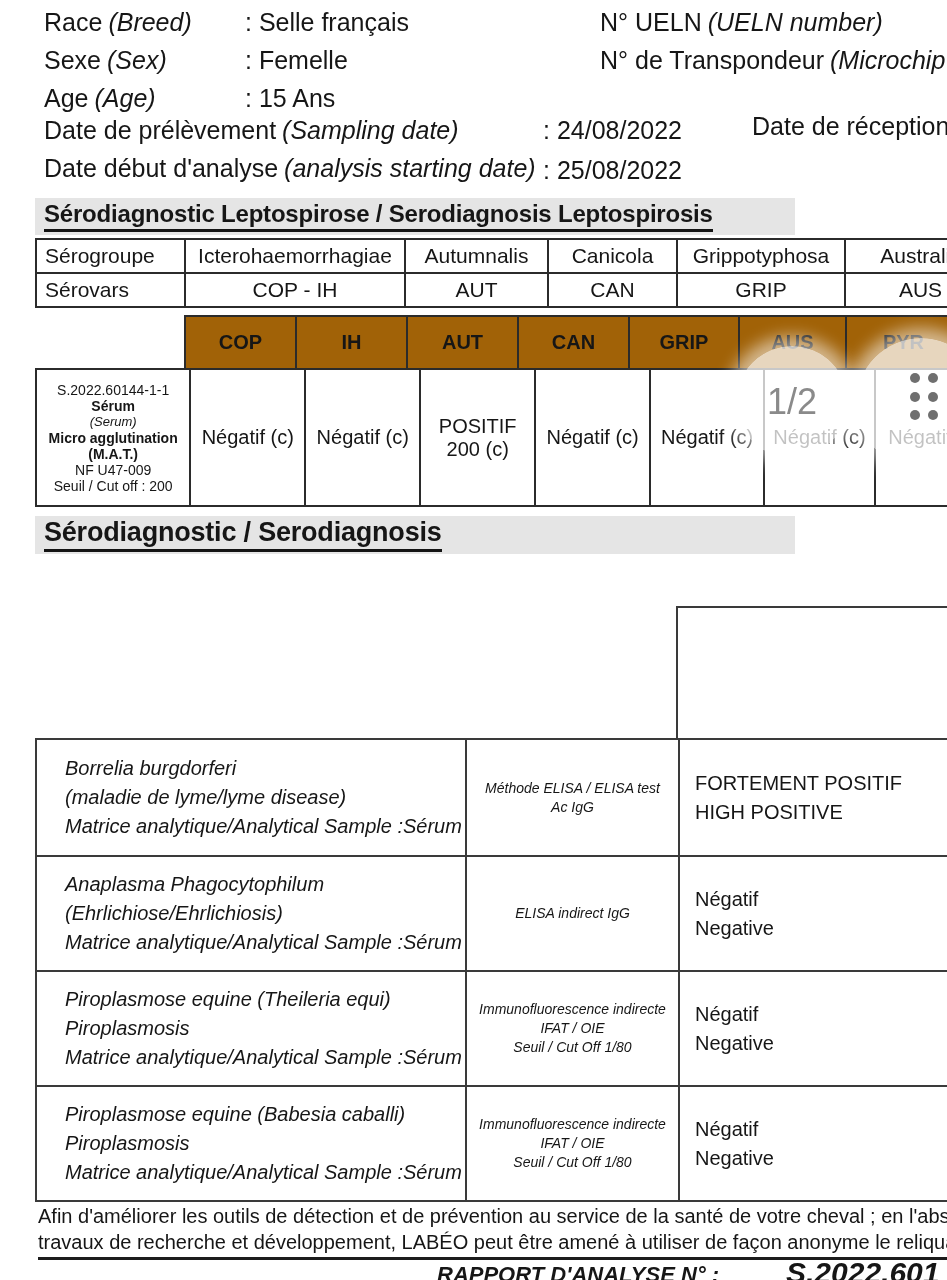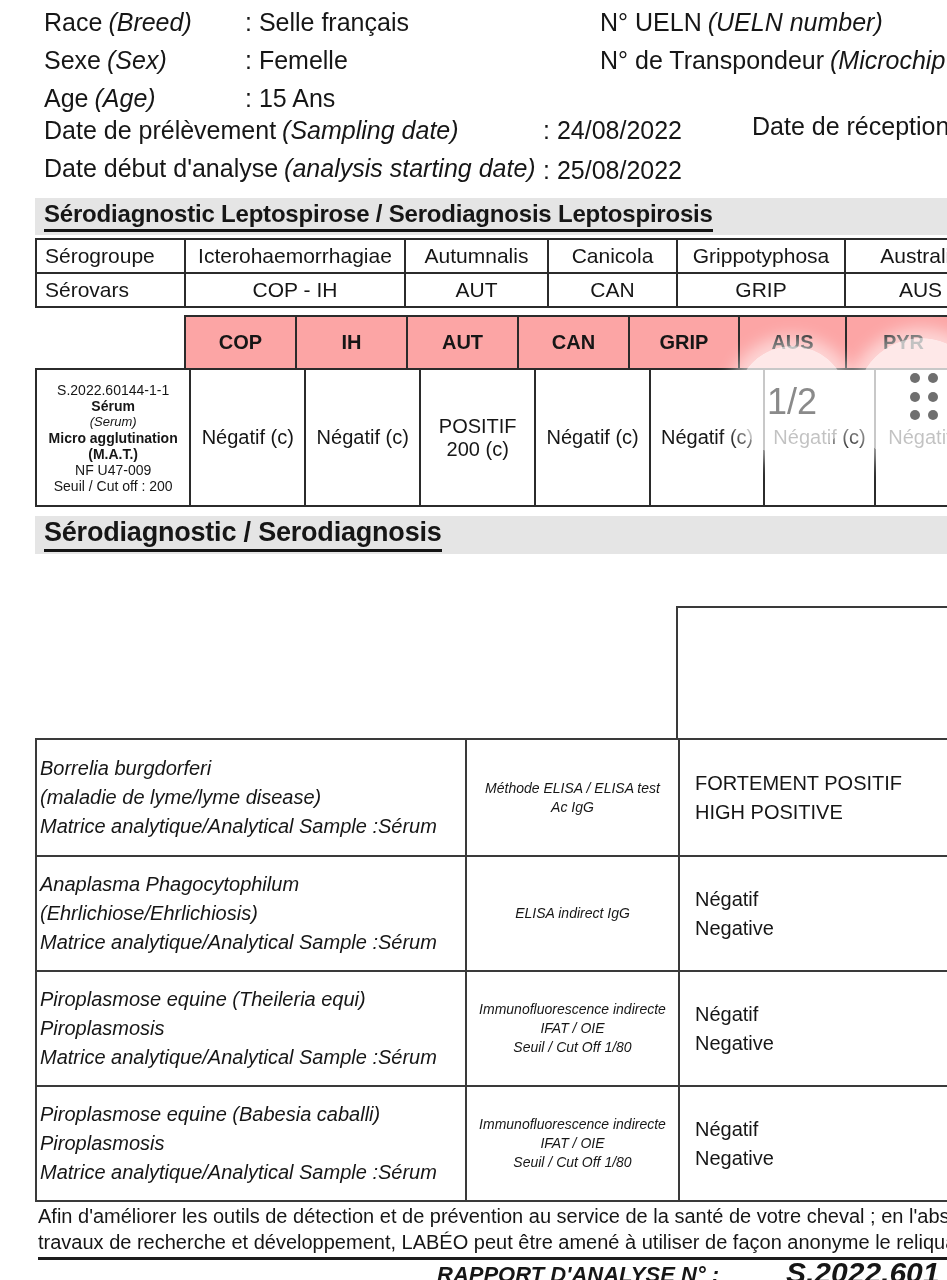--- a/index.html
+++ b/index.html
@@ -4,38 +4,38 @@
 <style>
   html,body{margin:0;padding:0;background:#fff;}
   .page{position:relative;width:947px;height:1280px;overflow:hidden;background:#fff;
         font-family:"Liberation Sans","DejaVu Sans",sans-serif;color:#161616;}
   .abs{position:absolute;white-space:nowrap;}
   .t{font-size:25px;}
   .sp{margin-left:6px;font-style:italic;margin-top:36px;}
   i{font-style:italic;}
 
   
-  .band{position:absolute;left:35px;width:912px;background:#e5e5e5;display:flex;align-items:center;}
+  .band{position:absolute;left:35px;width:760px;background:#e5e5e5;display:flex;align-items:center;}
   .band .hd{font-weight:bold;margin-left:9px;letter-spacing:-0.2px;
             border-bottom:3px solid #141414;padding-bottom:1px;line-height:1.1;}
 
   
   table.tb{position:absolute;border-collapse:collapse;table-layout:fixed;background:transparent;}
   table.tb td{border:2px solid #2b2b2b;padding:0;text-align:center;vertical-align:middle;overflow:hidden;}
   .t1 td{font-size:21px;}
   .t1 td.l{text-align:left;padding-left:8px;}
-  .th2 td{font-size:20px;font-weight:bold;background:#fca5a5;}
+  .th2 td{font-size:20px;font-weight:bold;background:#a16207;}
   .tbody2 td{font-size:20px;}
   .pre{white-space:pre-line;}
   td.sample{font-size:14px;line-height:16px;}
   td.sample .b{font-weight:bold;}
   td.sample .i{font-style:italic;font-size:13px;}
 
   table.big td{border-color:#3a3a3a;}
-  .big td.c1{text-align:left;padding-left:3px;font-style:italic;font-size:20px;line-height:29px;white-space:pre-line;}
+  .big td.c1{text-align:left;padding-left:28px;font-style:italic;font-size:20px;line-height:29px;white-space:pre-line;}
   .big td.c2{font-style:italic;font-size:14px;line-height:19px;white-space:pre-line;}
   .big td.c3{text-align:left;padding-left:15px;font-size:20px;line-height:29px;white-space:pre-line;}
 
   .resultbox{position:absolute;border:2px solid #3a3a3a;border-bottom:none;background:#fff;}
 
   
   .circle{position:absolute;border-radius:50%;background:rgba(255,255,255,0.74);
           box-shadow:0 0 16px 10px rgba(255,255,255,0.55);
           display:flex;align-items:center;justify-content:center;z-index:10;}
   .circle .pg{font-size:36px;color:#8a8a8a;}

